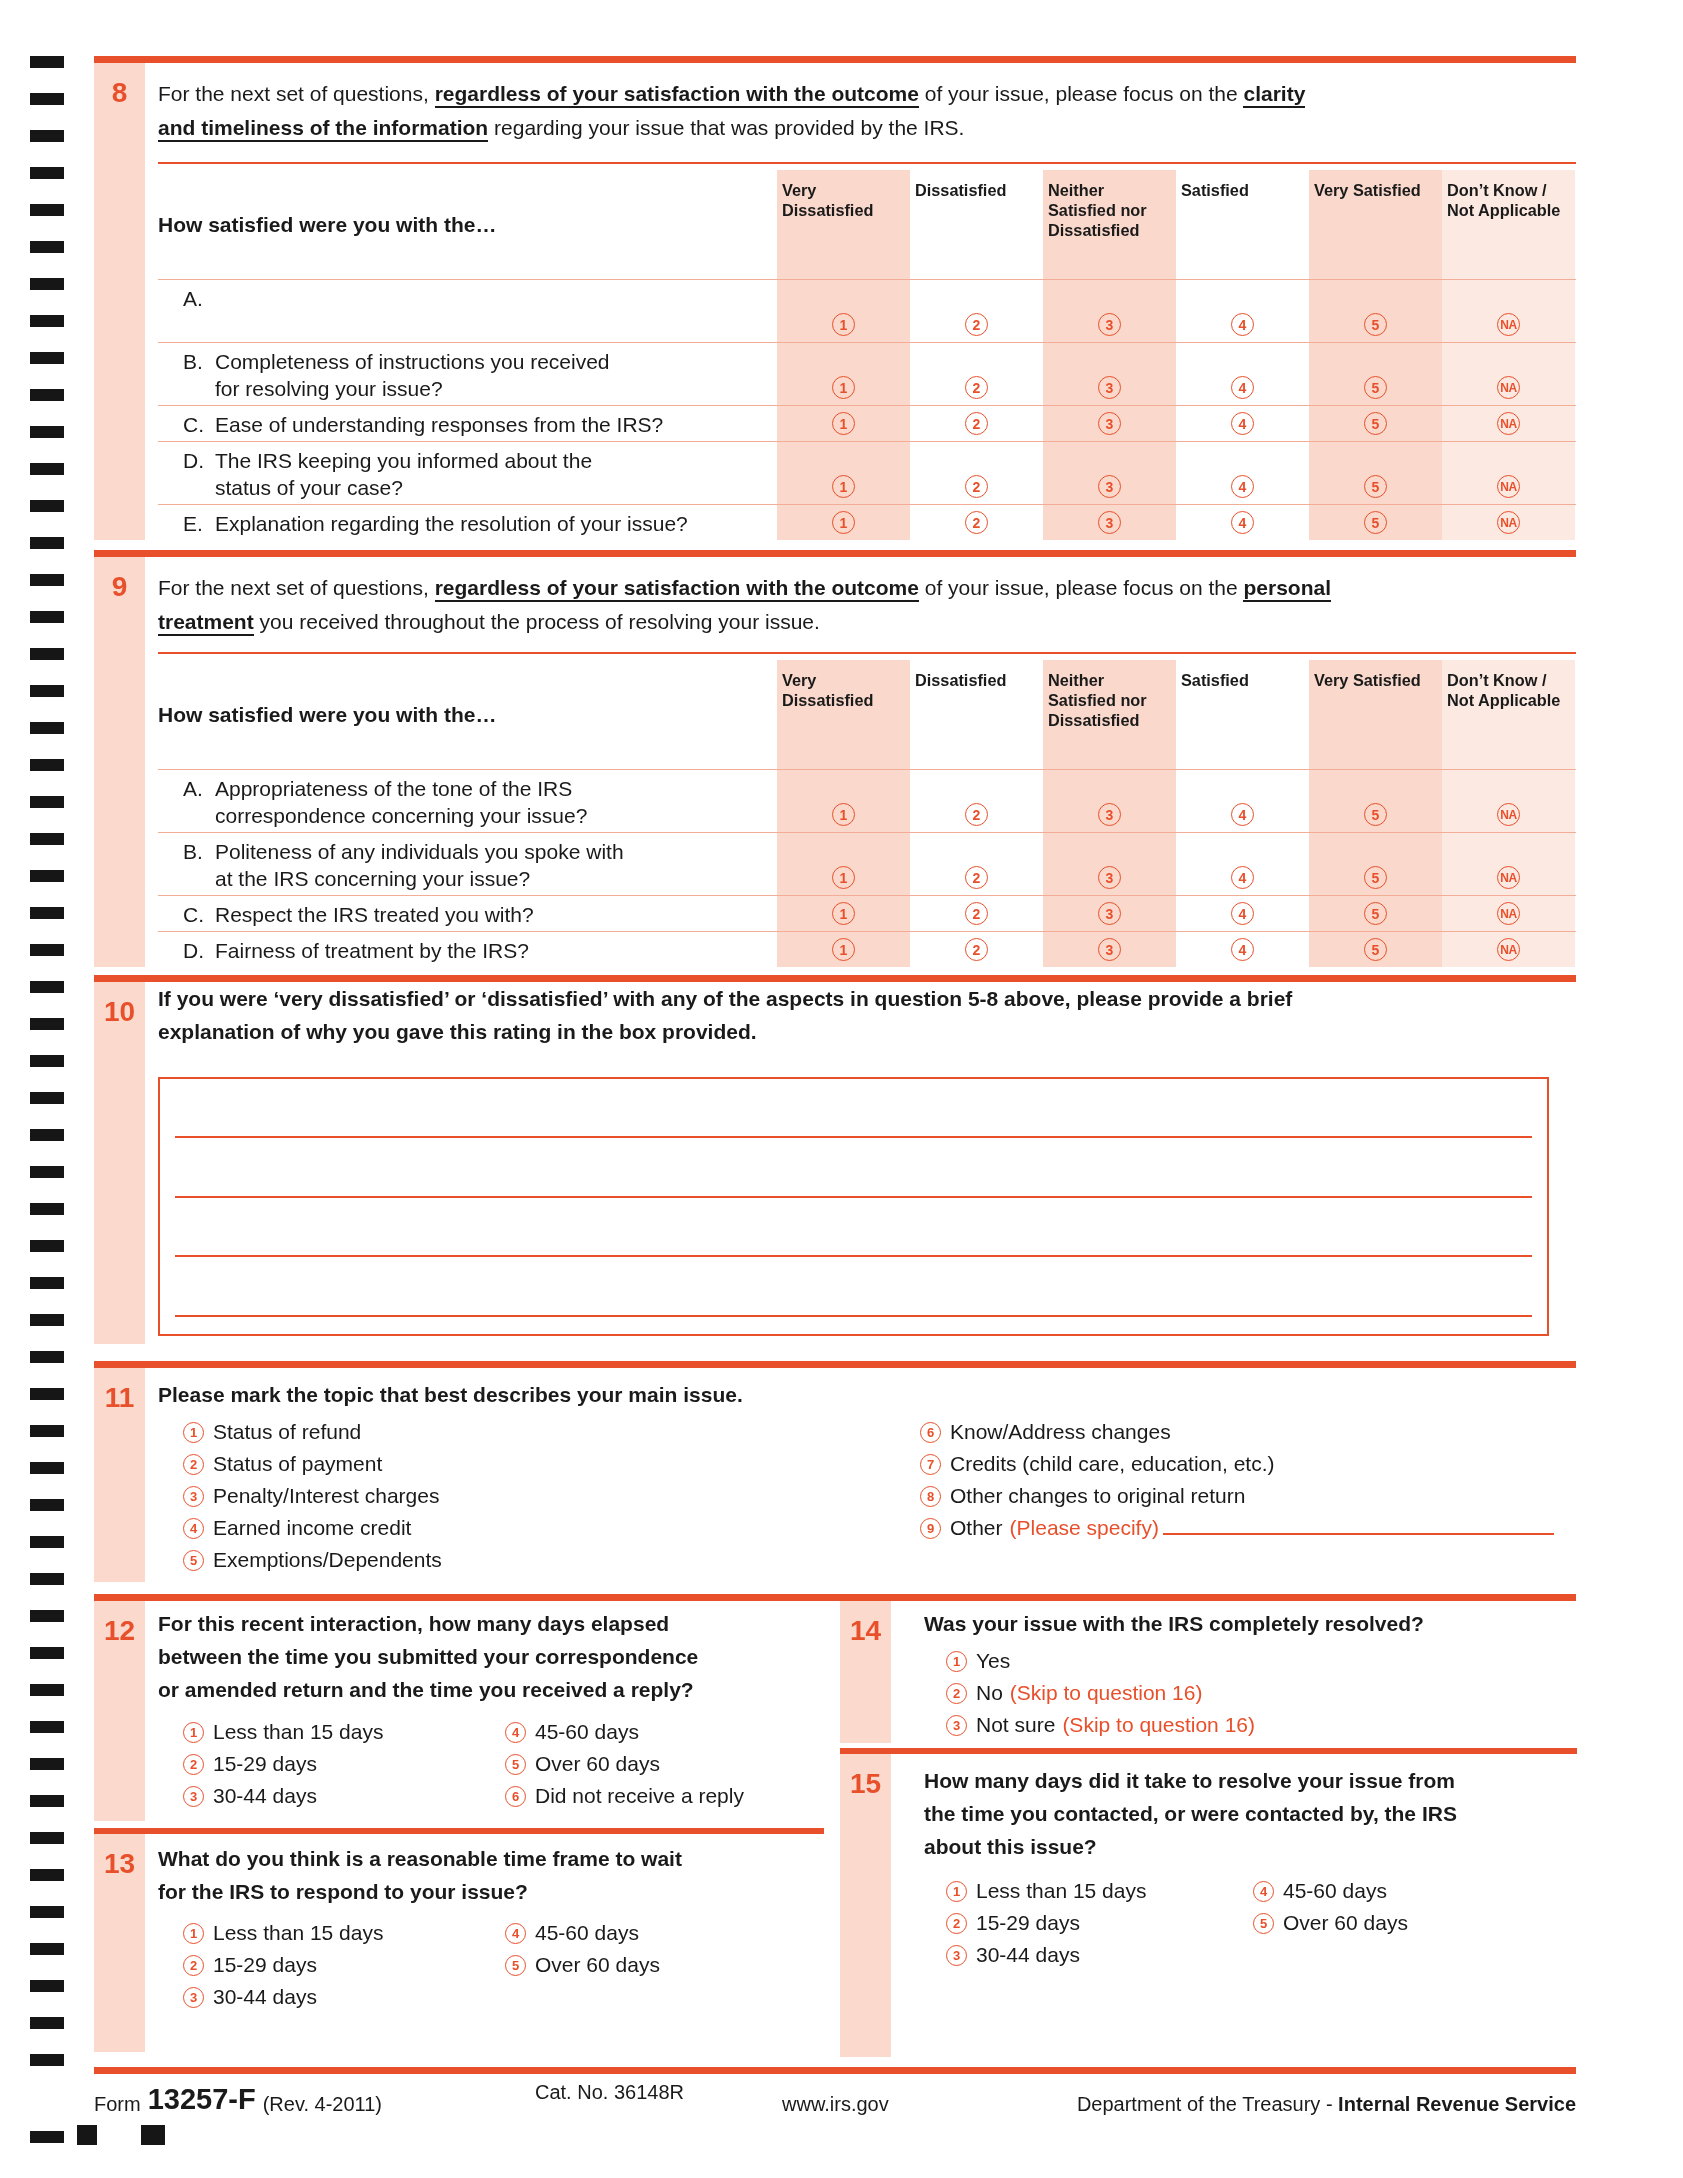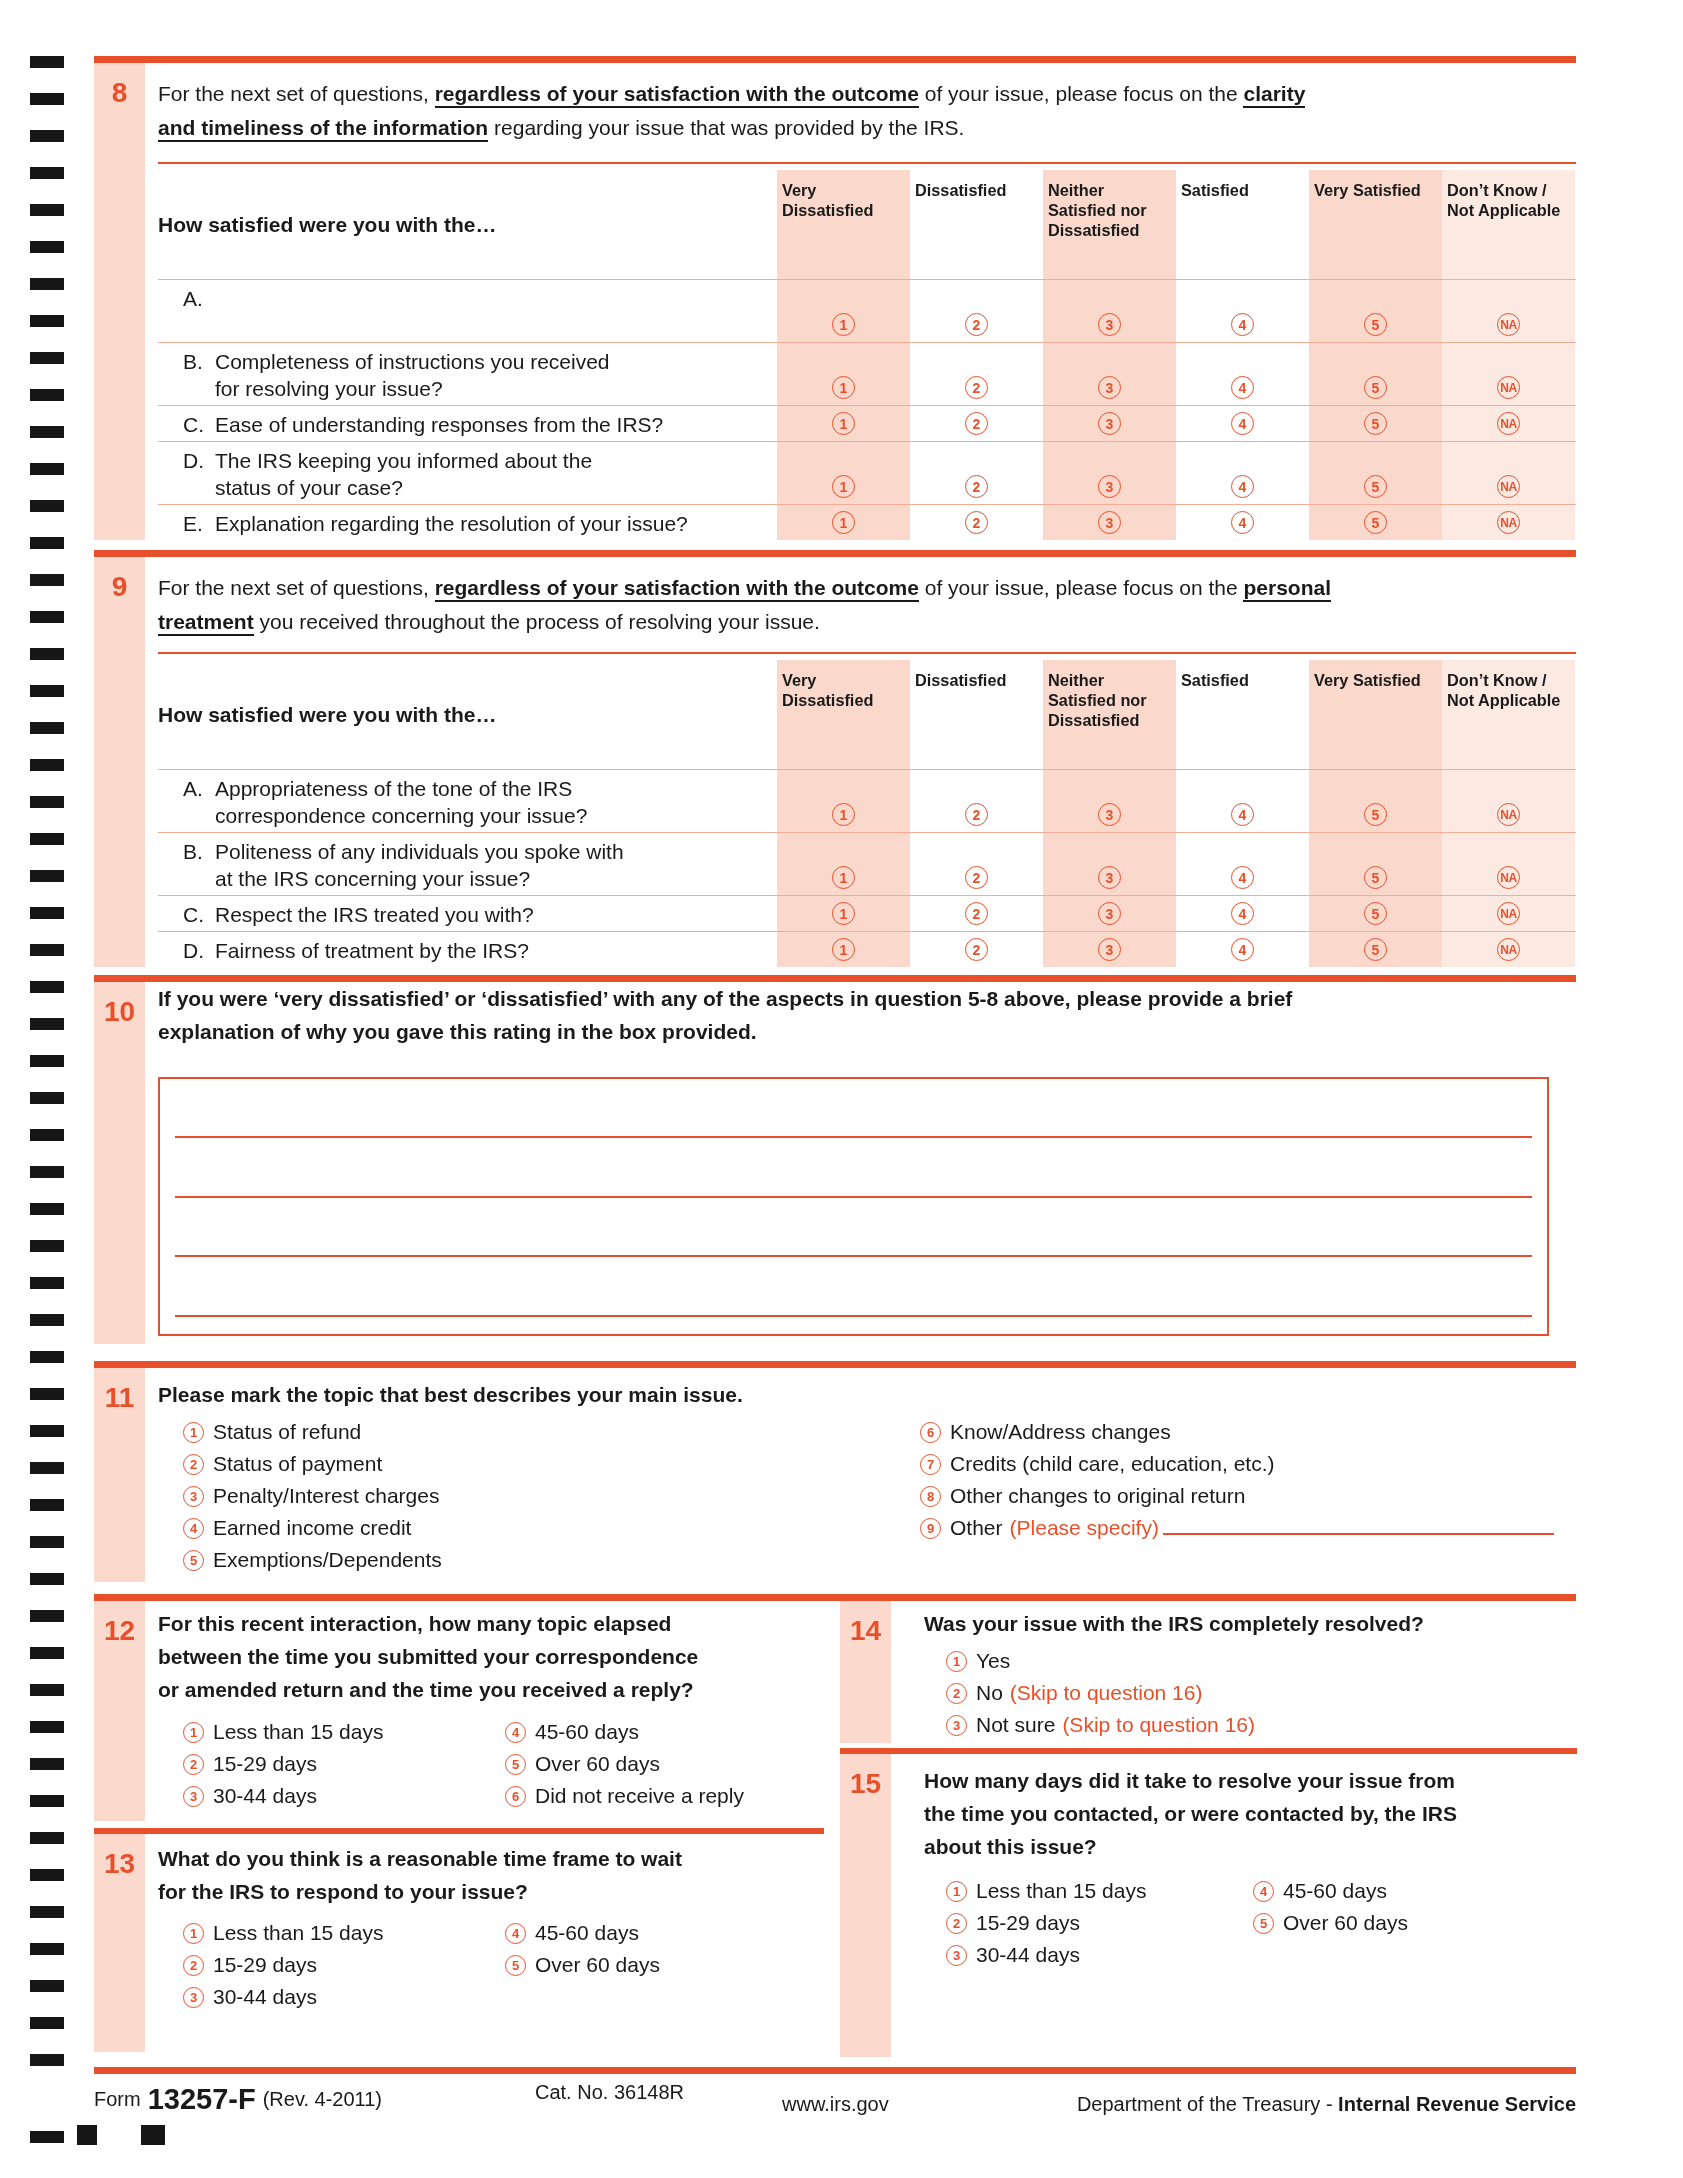--- a/index.html
+++ b/index.html
@@ -55,21 +55,21 @@
 
   .opts{position:absolute;}
   .opt{display:flex;align-items:center;height:32px;font-size:21px;}
   .opt-note{color:var(--accent);margin-left:7px;}
   .write-line{flex:1;border-bottom:2px solid var(--accent);height:14px;margin-left:4px;}
 
   .expl-box{position:absolute;left:64px;width:1391px;height:259px;border:2px solid var(--accent);background:#fff;}
   .expl-line{position:absolute;left:15px;right:15px;height:1.6px;background:var(--accent);}
 
   .footer{position:absolute;top:2079px;left:94px;width:1482px;height:59px;font-size:20px;}
-  .f-form{position:absolute;left:0;top:4px;display:flex;align-items:center;}
+  .f-form{position:absolute;left:0;top:4px;display:flex;align-items:flex-end;}
   .f-num{font-size:29px;font-weight:bold;margin:0 7px;}
   .f-cat{position:absolute;left:421px;top:2px;margin-left:20px;}
   .f-web{position:absolute;left:688px;top:14px;}
   .f-dept{position:absolute;right:0;top:14px;}
 </style>
 </head>
 <body>
 
 <div class="timing"></div>
 <div class="bm" style="left:30px;top:2131px;width:34px;height:12px"></div>
@@ -409,21 +409,21 @@
       </div>
   </div>
 </section>
 
 <div class="rule" style="top:1594px"></div>
 
 <section class="section half-l" style="top:1601px;height:220px">
   <div class="strip"></div>
   <div class="qnum">12</div>
   <div class="content">
-    <p class="qtitle" style="padding-top:6px">For this recent interaction, how many topic elapsed
+    <p class="qtitle" style="padding-top:6px">For this recent interaction, how many days elapsed
 between the time you submitted your correspondence
 or amended return and the time you received a reply?</p>
     <div class="opts" id="q12-c1" style="left:25px;top:115px">
         <div class="opt">
           <span class="circ sm">1</span>
           <span>Less than 15 days</span>
         </div>
         <div class="opt">
           <span class="circ sm">2</span>
           <span>15-29 days</span>

